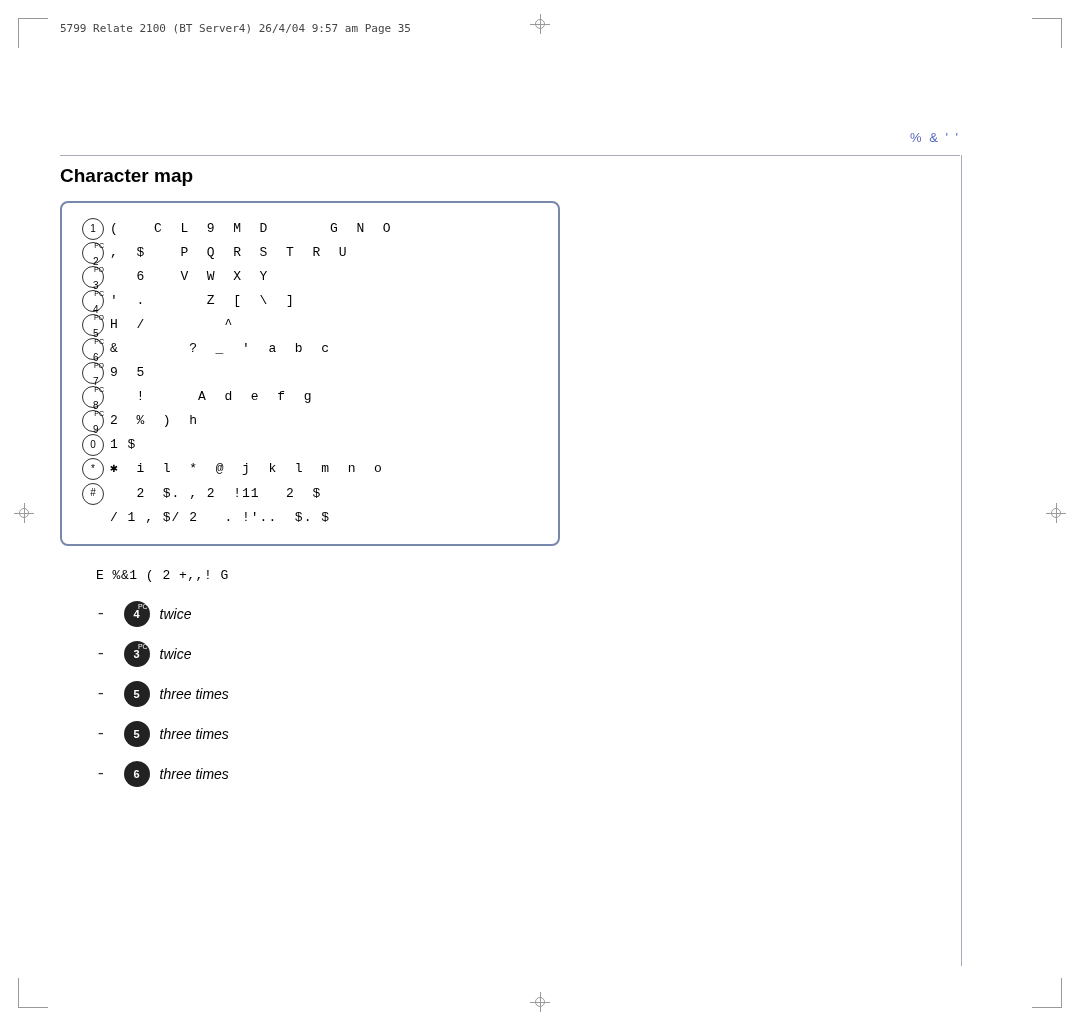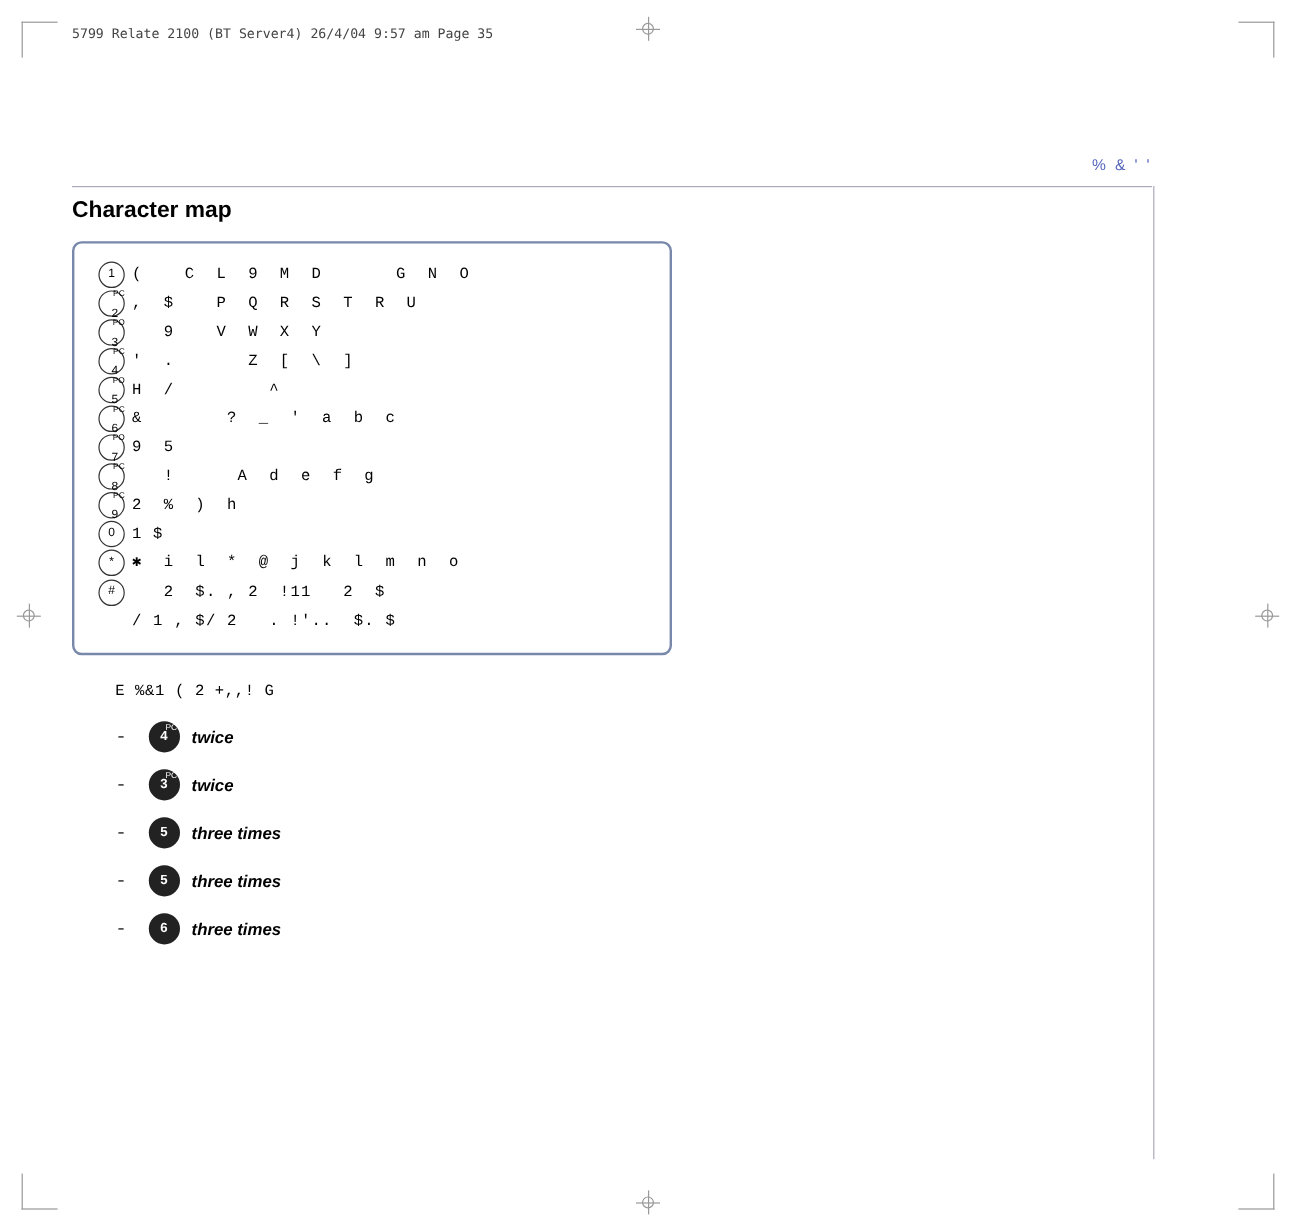--- a/index.html
+++ b/index.html
@@ -225,21 +225,21 @@
     .key-badge .sup {
       position: absolute;
       top: 2px;
       right: 2px;
       font-size: 7px;
       font-weight: normal;
     }
 
     .list-label {
       font-style: italic;
-      font-weight: bold;
+      font-weight: normal;
       font-size: 14px;
       font-family: Arial, sans-serif;
     }
 
     
     .reg-left {
       position: absolute;
       left: 14px;
       top: 50%;
       transform: translateY(-50%);
@@ -320,21 +320,21 @@
         <span class="key-circle">
           2<span class="superscript">PC</span>
         </span>
         <span class="row-chars">,  $    P  Q  R  S  T  R  U</span>
       </div>
 
       <div class="char-map-row">
         <span class="key-circle">
           3<span class="superscript">PO</span>
         </span>
-        <span class="row-chars">   9    V  W  X  Y</span>
+        <span class="row-chars">   6    V  W  X  Y</span>
       </div>
 
       <div class="char-map-row">
         <span class="key-circle">
           4<span class="superscript">PC</span>
         </span>
         <span class="row-chars">'  .       Z  [  \  ]</span>
       </div>
 
       <div class="char-map-row">

